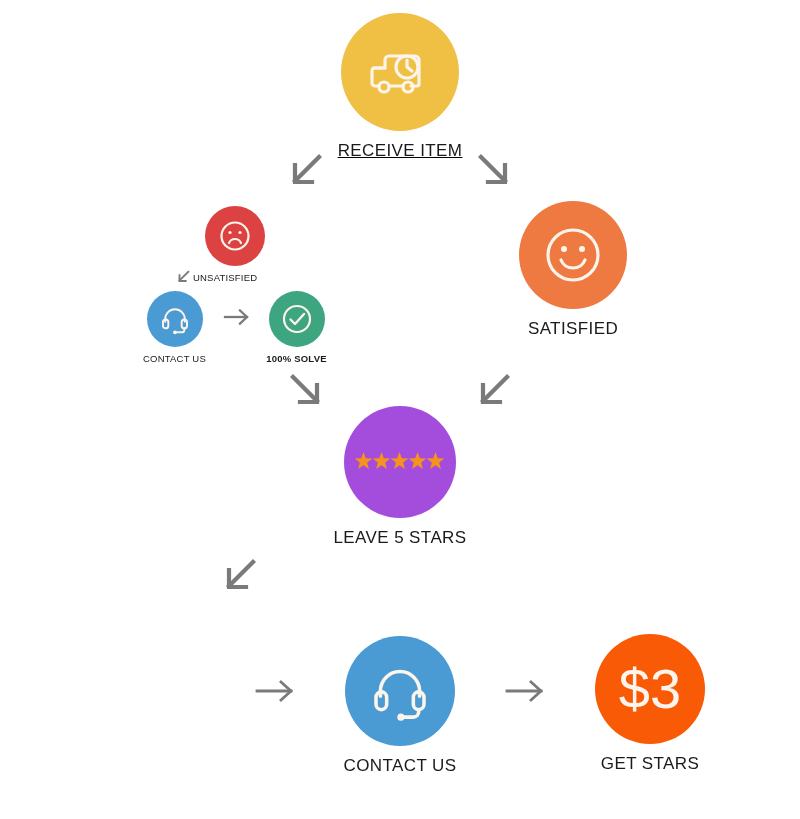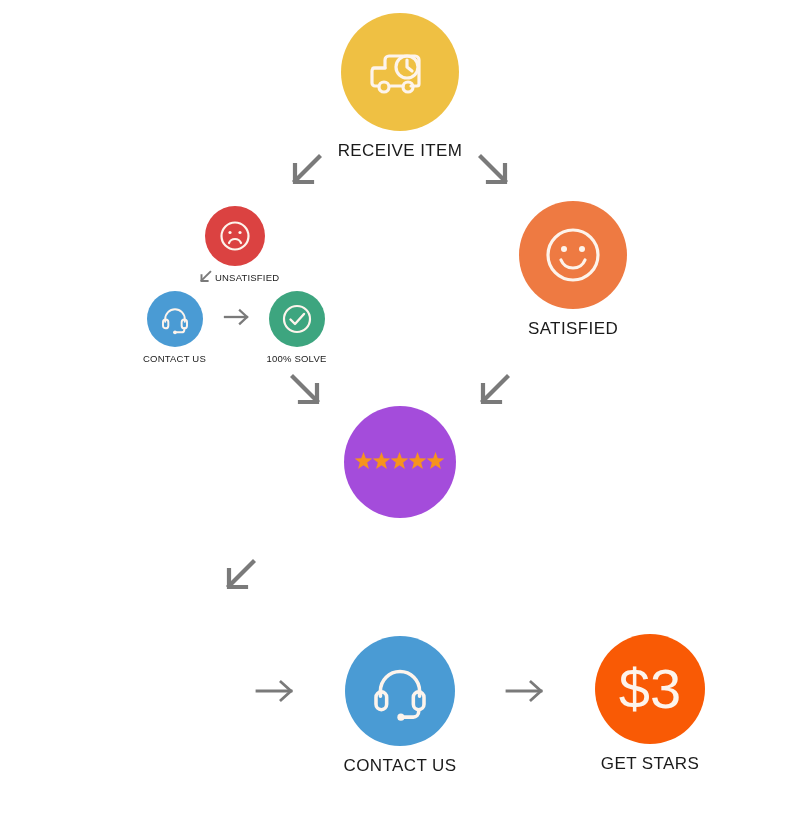--- a/index.html
+++ b/index.html
@@ -63,21 +63,21 @@
     letter-spacing: 0.2px;
     white-space: nowrap;
   }
   svg { display: block; }
 </style>
 </head>
 <body>
 
 <div id="infographic">
 
-  <div class="node" style="left:341px; top:13px; width:118px;">
+  <div class="node" style="left:341px; top:13px; width:118px;text-decoration:underline;">
     <div class="circle" style="width:118px; height:118px; background:#EFC043;">
       <span>
         <svg width="62" height="52" viewBox="0 0 62 52" fill="none">
           <path d="M4 22 h12 a6 6 0 0 1 0 0 V14 a4 4 0 0 1 4-4 h26 a4 4 0 0 1 4 4 v24 a2 2 0 0 1-2 2 H42" stroke="#fdf4ec" stroke-width="3.2" stroke-linecap="round" stroke-linejoin="round"></path>
           <path d="M16 22 H6 a3 3 0 0 0-3 3 v12 a3 3 0 0 0 3 3 h3" stroke="#fdf4ec" stroke-width="3.2" stroke-linecap="round" stroke-linejoin="round"></path>
           <path d="M21 40 H34" stroke="#fdf4ec" stroke-width="3.2" stroke-linecap="round"></path>
           <circle cx="15" cy="41" r="5" stroke="#fdf4ec" stroke-width="3.2" fill="none"></circle>
           <circle cx="39" cy="41" r="5" stroke="#fdf4ec" stroke-width="3.2" fill="none"></circle>
           <circle cx="38" cy="21" r="11" stroke="#fdf4ec" stroke-width="3.2" fill="none"></circle>
           <path d="M38 14 v7 l5 4" stroke="#fdf4ec" stroke-width="3.2" stroke-linecap="round" stroke-linejoin="round"></path>
@@ -107,21 +107,21 @@
         <svg width="34" height="34" viewBox="0 0 34 34" fill="none">
           <circle cx="17" cy="17" r="13.5" stroke="#fdf4ec" stroke-width="2.2"></circle>
           <circle cx="12" cy="13.5" r="1.6" fill="#fdf4ec"></circle>
           <circle cx="22" cy="13.5" r="1.6" fill="#fdf4ec"></circle>
           <path d="M11 24 a6.5 6.5 0 0 1 12 0" stroke="#fdf4ec" stroke-width="2.2" stroke-linecap="round" fill="none"></path>
         </svg>
       </span>
     </div>
   </div>
 
-  <div class="label-with-arrow" style="left:198px; top:270px;align-items:center;">
+  <div class="label-with-arrow" style="left:176px; top:270px;align-items:center;">
     <span>
       <svg width="14" height="14" viewBox="0 0 16 16">
         <path d="M14 2 L4 12" stroke="#7a7a7a" stroke-width="2.2" stroke-linecap="square"></path>
         <path d="M4 6 V12.6 H11" stroke="#7a7a7a" stroke-width="2.2" stroke-linecap="square" fill="none"></path>
       </svg>
     </span>
     <span>UNSATISFIED</span>
   </div>
 
   <div class="node" style="left:146px; top:291px; width:57px;">
@@ -139,21 +139,21 @@
     <div class="caption tiny">CONTACT US</div>
   </div>
 
   <div class="arrow" style="left:222px; top:306px;">
     <svg width="30" height="22" viewBox="0 0 30 22">
       <path d="M3 11 H25" stroke="#7a7a7a" stroke-width="2.3" stroke-linecap="square"></path>
       <path d="M18 4.5 L25 11 L18 17.5" stroke="#7a7a7a" stroke-width="2.3" fill="none" stroke-linecap="square"></path>
     </svg>
   </div>
 
-  <div class="node" style="left:268px; top:291px; width:57px;">
+  <div class="node" style="left:268px; top:291px; width:57px;font-weight:bold;">
     <div class="circle" style="width:56px; height:56px; background:#3DA57F;">
       <span>
         <svg width="34" height="34" viewBox="0 0 34 34" fill="none">
           <circle cx="17" cy="17" r="13" stroke="#fdf4ec" stroke-width="2.2"></circle>
           <path d="M10.5 17.5 L15 22 L24 12" stroke="#fdf4ec" stroke-width="2.4" stroke-linecap="round" stroke-linejoin="round" fill="none"></path>
         </svg>
       </span>
     </div>
     <div class="caption tiny">100% SOLVE</div>
   </div>
@@ -193,20 +193,21 @@
           <g fill="#F6931E">
             <path d="M9.5 1 L11.8 7.2 L18.3 7.4 L13.2 11.5 L14.9 18 L9.5 14.2 L4.1 18 L5.8 11.5 L0.7 7.4 L7.2 7.2 Z"></path>
             <path d="M27.5 1 L29.8 7.2 L36.3 7.4 L31.2 11.5 L32.9 18 L27.5 14.2 L22.1 18 L23.8 11.5 L18.7 7.4 L25.2 7.2 Z"></path>
             <path d="M45.5 1 L47.8 7.2 L54.3 7.4 L49.2 11.5 L50.9 18 L45.5 14.2 L40.1 18 L41.8 11.5 L36.7 7.4 L43.2 7.2 Z"></path>
             <path d="M63.5 1 L65.8 7.2 L72.3 7.4 L67.2 11.5 L68.9 18 L63.5 14.2 L58.1 18 L59.8 11.5 L54.7 7.4 L61.2 7.2 Z"></path>
             <path d="M81.5 1 L83.8 7.2 L90.3 7.4 L85.2 11.5 L86.9 18 L81.5 14.2 L76.1 18 L77.8 11.5 L72.7 7.4 L79.2 7.2 Z"></path>
           </g>
         </svg>
       </span>
     </div>
+    <div class="caption">LEAVE 5 STARS</div>
   </div>
 
   <div class="arrow" style="left:222px; top:557px;">
     <svg width="36" height="36" viewBox="0 0 36 36">
       <path d="M31 5 L7 29" stroke="#7a7a7a" stroke-width="4.2" stroke-linecap="square"></path>
       <path d="M7 13 V30 H24" stroke="#7a7a7a" stroke-width="4.2" stroke-linecap="square" fill="none"></path>
     </svg>
   </div>
 
 

